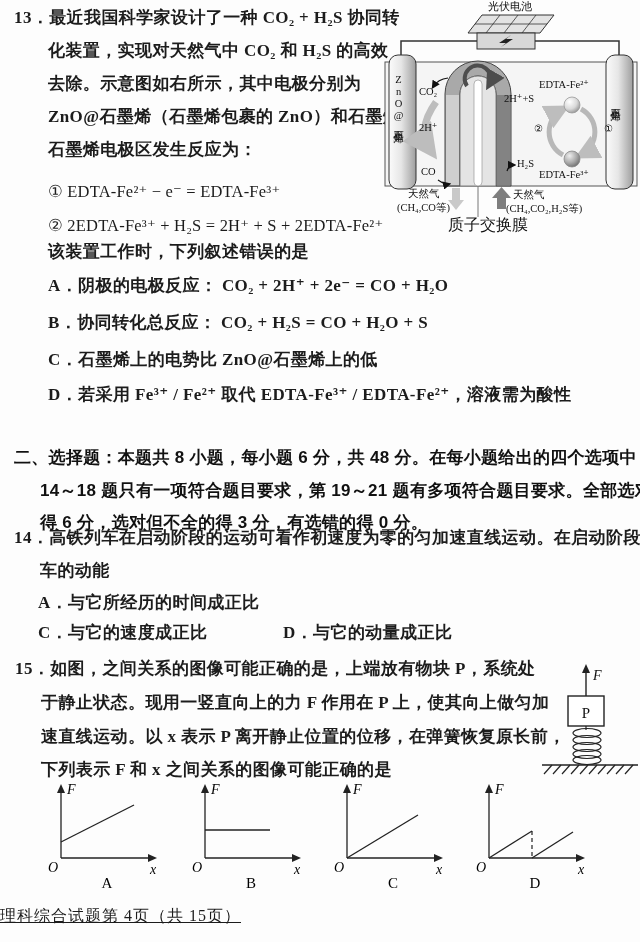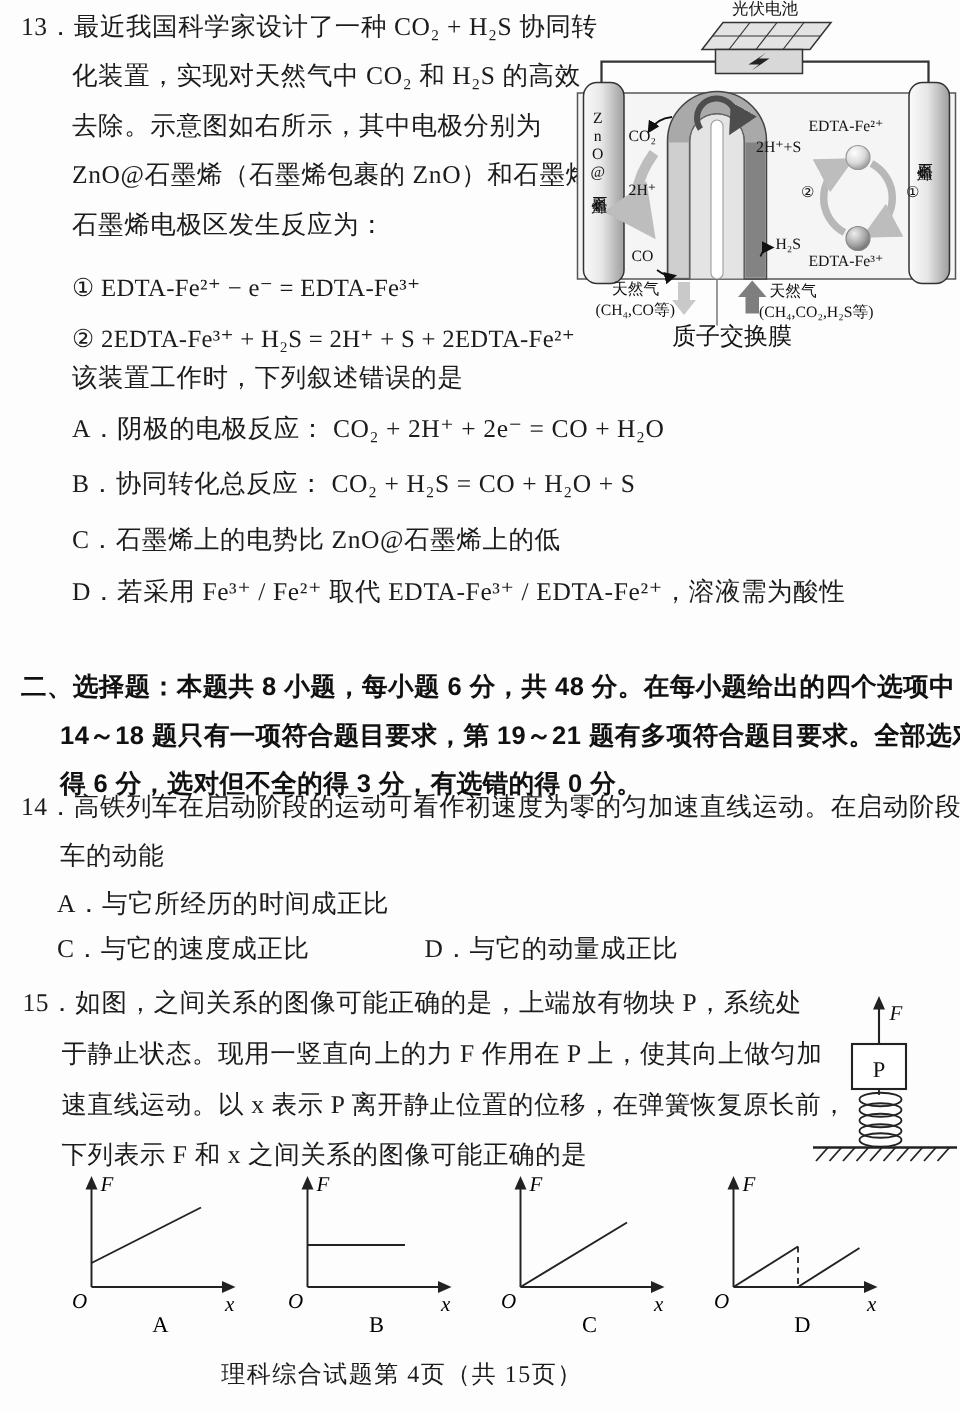--- a/index.html
+++ b/index.html
@@ -1,29 +1,29 @@
 <!DOCTYPE html>
 <html><head>
 <meta charset="utf-8">
 <style>
   html,body{margin:0;padding:0;background:#ffffff;}
   body{width:640px;height:942px;font-family:"Liberation Serif","DejaVu Serif",serif;color:#1c1c1c;}
   .page{position:relative;width:640px;height:942px;background:#fdfdfd;overflow:hidden;}
-  .tline{position:absolute;font-size:17px;line-height:21px;white-space:nowrap;letter-spacing:.4px;}
+  .tline{position:absolute;font-size:17px;line-height:21px;white-space:nowrap;letter-spacing:.4px;font-weight:bold;}
   .eqline{position:absolute;font-size:16.5px;white-space:nowrap;letter-spacing:.2px;margin-top:14px;}
   .boldline{position:absolute;font-size:17px;white-space:nowrap;letter-spacing:.3px;
             font-family:"Liberation Sans","DejaVu Sans",sans-serif;font-weight:bold;color:#111;}
   .fig13{position:absolute;left:382px;top:2px;width:258px;height:232px;}
   .fig13 svg{position:absolute;left:0;top:0;}
   .flabel{position:absolute;font-size:10.5px;line-height:12px;white-space:nowrap;color:#111;}
   .flabel.small{font-size:10px;}
   .vtext{writing-mode:vertical-rl;text-orientation:upright;letter-spacing:1px;}
   .springfig{position:absolute;left:540px;top:660px;width:100px;height:115px;}
   .graphbox{position:absolute;top:778px;width:150px;height:115px;}
-  .footer{position:absolute;left:0;top:906px;width:536px;text-align:center;font-size:16px;letter-spacing:1px;}
+  .footer{position:absolute;left:0;top:906px;width:536px;font-size:16px;letter-spacing:1px;text-decoration:underline;}
   svg text{font-family:"Liberation Serif","DejaVu Serif",serif;}
   .axlbl{font-style:italic;font-size:14px;}
   .glet{font-size:15px;}
 </style>
 </head>
 <body>
 
 <div class="page">
 
   <div class="tline" style="left:14px;top:7px"><span>13．</span><span>最近我国科学家设计了一种 CO₂ + H₂S 协同转</span></div>

